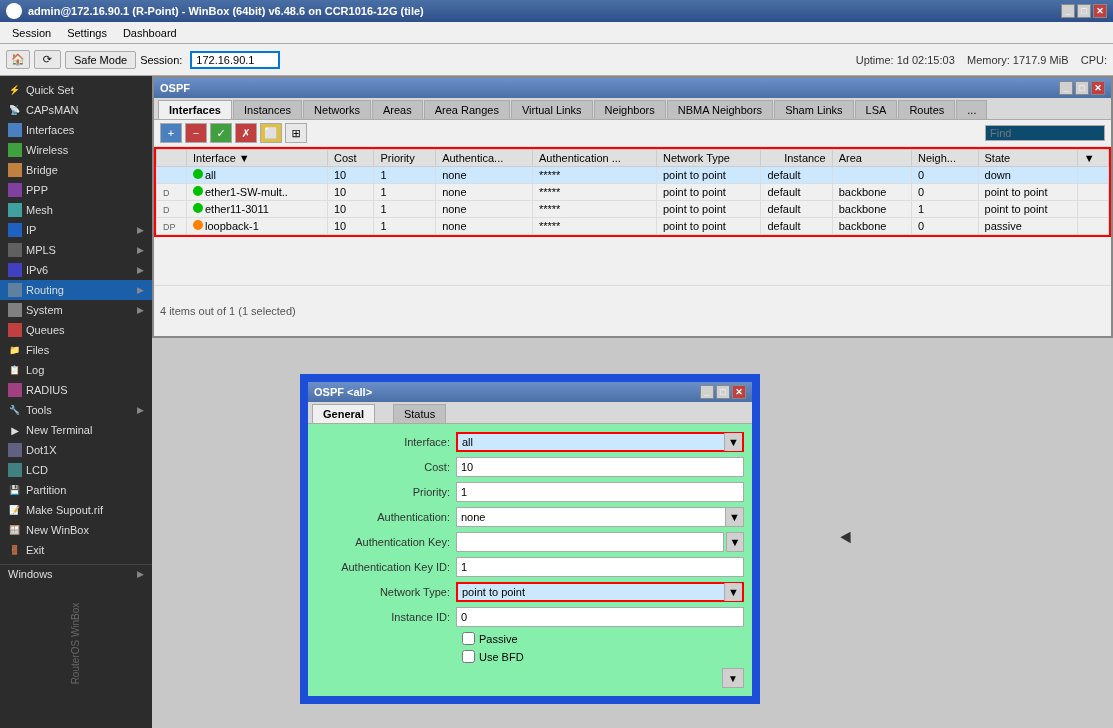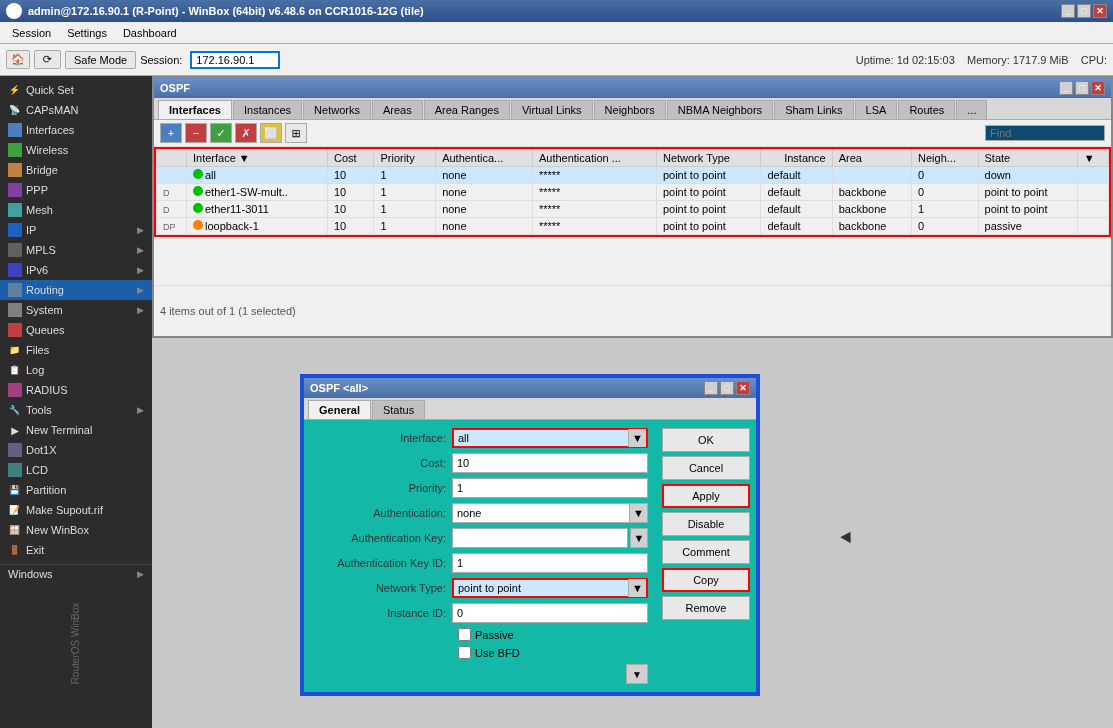--- a/index.html
+++ b/index.html
@@ -59,23 +59,23 @@
     #ospf-table td { border: 1px solid #ddd; padding: 2px 6px; white-space: nowrap; }
     #ospf-table tr.selected { background: #cce8ff; }
     .status-indicator { width: 10px; height: 10px; border-radius: 50%; display: inline-block; margin-right: 2px; }
     .status-green { background: #00c000; }
     .status-orange { background: #ff8000; }
     
     
     #table-info { padding: 19px 6px; font-size: 11px; color: #555; background: #f0f0f0; border-top: 1px solid #ddd; margin-top: 48px; }
     
     
-    #ospf-dialog { position: absolute; top: 298px; left: 148px; width: 460px; background: #14b8a6; border: 4px solid #1d4ed8; z-index: 10; }
+    #ospf-dialog { position: absolute; top: 298px; left: 148px; width: 460px; background: #86efac; border: 8px solid #1d4ed8; z-index: 10; }
     #dialog-title { background: linear-gradient(to bottom, #6b8fc9, #4a6fa5); color: white; height: 20px; display: flex; align-items: center; padding: 0 6px; font-size: 11px; font-weight: bold; justify-content: space-between; }
-    #dialog-tabs { display: flex; background: #d8d8d8; padding: 2px 4px 0; border-bottom: 1px solid #aaa; gap: 1px; }
+    #dialog-tabs { display: flex; background: #d8d8d8; padding: 2px 4px 0; border-bottom: 1px solid #aaa; gap: 18px; }
     
     
     #dialog-body { display: flex; }
     #dialog-form { flex: 1; padding: 8px; }
     .form-row { display: flex; align-items: center; margin-bottom: 5px; }
     .form-label { width: 140px; text-align: right; padding-right: 6px; font-size: 11px; color: #333; }
     .form-control { flex: 1; height: 20px; border: 1px solid #aaa; background: white; font-size: 11px; padding: 1px 4px; }
     .form-select { flex: 1; display: flex; align-items: center; border: 1px solid #aaa; background: white; height: 20px; position: relative; }
     .select-value { padding: 1px 4px; flex: 1; font-size: 11px; }
     .select-arrow { width: 18px; height: 18px; background: #d0d0d0; border-left: 1px solid #aaa; display: flex; align-items: center; justify-content: center; cursor: pointer; }
@@ -450,29 +450,20 @@
           <div class="checkbox-row">
             <input type="checkbox" id="bfd-cb" style="">
             <label for="bfd-cb">Use BFD</label>
           </div>
 
           <div style="display:flex;justify-content:flex-end;margin-top:4px;">
             <div class="scroll-btn">▼</div>
           </div>
         </div>
 
-        <div id="dialog-btns">
-          <div class="dlg-btn">OK</div>
-          <div class="dlg-btn">Cancel</div>
-          <div class="dlg-btn" style="border:2px solid red;">Apply</div>
-          <div class="dlg-btn">Disable</div>
-          <div class="dlg-btn">Comment</div>
-          <div class="dlg-btn" style="border:2px solid red;">Copy</div>
-          <div class="dlg-btn">Remove</div>
-        </div>
       </div>
 
     </div>
 
     <div style="position:absolute;top:455px;left:690px;width:0;height:0;border-left:6px solid transparent;border-right:6px solid transparent;border-bottom:10px solid #333;transform:rotate(30deg);"></div>
 
   </div>
 </div>
 
 </body></html>

